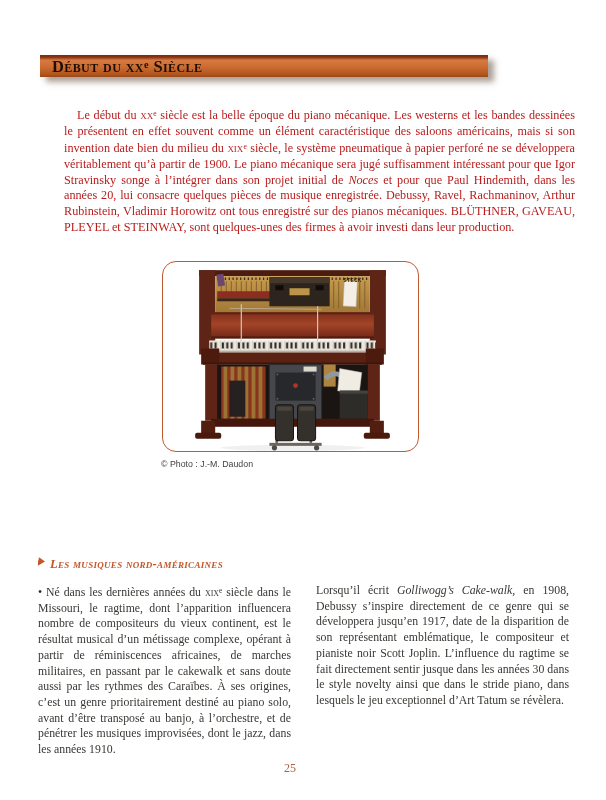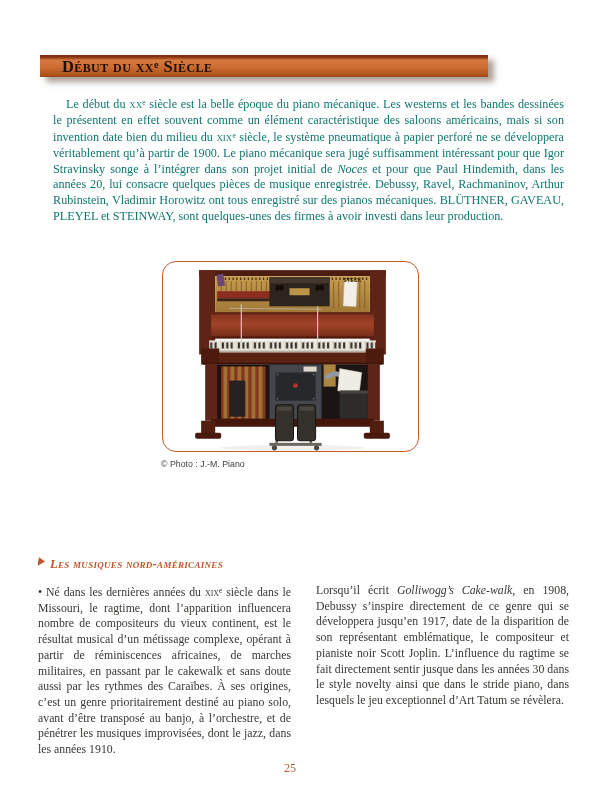--- a/index.html
+++ b/index.html
@@ -9,32 +9,32 @@
     font-family:"Liberation Serif","DejaVu Serif",serif;
   }
   
   .header-bar{
     position:absolute;left:40px;top:55px;width:448px;height:22px;
     background:linear-gradient(180deg,#7d2e10 0%,#84310f 9%,#d77a41 24%,#cb6c32 55%,#b3571f 86%,#994818 100%);
     box-shadow:6px 5px 6px rgba(104,80,66,0.55);
     display:flex;align-items:center;
   }
   .header-bar h1{
-    margin:0;padding-left:22px;
+    margin:0;padding-left:12px;
     font-size:16.5px;font-weight:bold;font-variant:small-caps;
     letter-spacing:0.4px;color:#200e04;line-height:20px;
   }
   .sup{font-variant:normal;font-size:0.62em;vertical-align:0.42em;}
   .sc{font-variant:small-caps;}
   i{font-style:italic;}
   
   .intro{
-    position:absolute;left:48px;top:90px;width:511px;margin:5px;
+    position:absolute;left:48px;top:90px;width:511px;margin:16px;
     font-size:12.2px;line-height:15.6px;text-align:justify;
-    text-indent:13px;color:#0f766e;
+    text-indent:13px;color:#b91c1c;
   }
   
   .figure{
     position:absolute;left:162px;top:261px;width:257px;height:191px;
     border:1.5px solid #c05a2f;border-radius:14px;box-sizing:border-box;
     background:#ffffff;overflow:hidden;
   }
   .figure svg{display:block;width:100%;height:100%;}
   .figcaption{
     position:absolute;left:161px;top:459px;width:260px;
@@ -190,21 +190,21 @@
         <rect x="128" y="144" width="14" height="4" fill="#4a453e"></rect>
         <rect x="98" y="180" width="52" height="3" fill="#6b675f"></rect>
         <circle cx="103" cy="185" r="2.6" fill="#4e4a45"></circle>
         <circle cx="145" cy="185" r="2.6" fill="#4e4a45"></circle>
       </g>
     </g>
   </svg>
 </figure>
 
 <div class="figcaption">
-  <div>© Photo : J.-M. Piano</div>
+  <div>© Photo : J.-M. Daudon</div>
 </div>
 
 <div class="section-heading">
   <span class="section-marker"></span>
   <h2>Les musiques nord-américaines</h2>
 </div>
 
 <div class="columns">
   <div class="col"><span class="bullet">•</span><span> Né dans les dernières années du </span><span class="sc">xix</span><span class="sup">e</span><span> siècle dans le Missouri, le ragtime, dont l’apparition influencera nombre de compositeurs du vieux continent, est le résultat musical d’un métissage complexe, opérant à partir de réminiscences africaines, de marches militaires, en passant par le cakewalk et sans doute aussi par les rythmes des Caraïbes. À ses origines, c’est un genre prioritairement destiné au piano solo, avant d’être transposé au banjo, à l’orchestre, et de pénétrer les musiques improvisées, dont le jazz, dans les années 1910.</span></div>
   <div class="col"><span>Lorsqu’il écrit </span><i>Golliwogg’s Cake-walk</i><span>, en 1908, Debussy s’inspire directement de ce genre qui se développera jusqu’en 1917, date de la disparition de son représentant emblématique, le compositeur et pianiste noir Scott Joplin. L’influence du ragtime se fait directement sentir jusque dans les années 30 dans le style novelty ainsi que dans le stride piano, dans lesquels le jeu exceptionnel d’Art Tatum se révèlera.</span></div>

